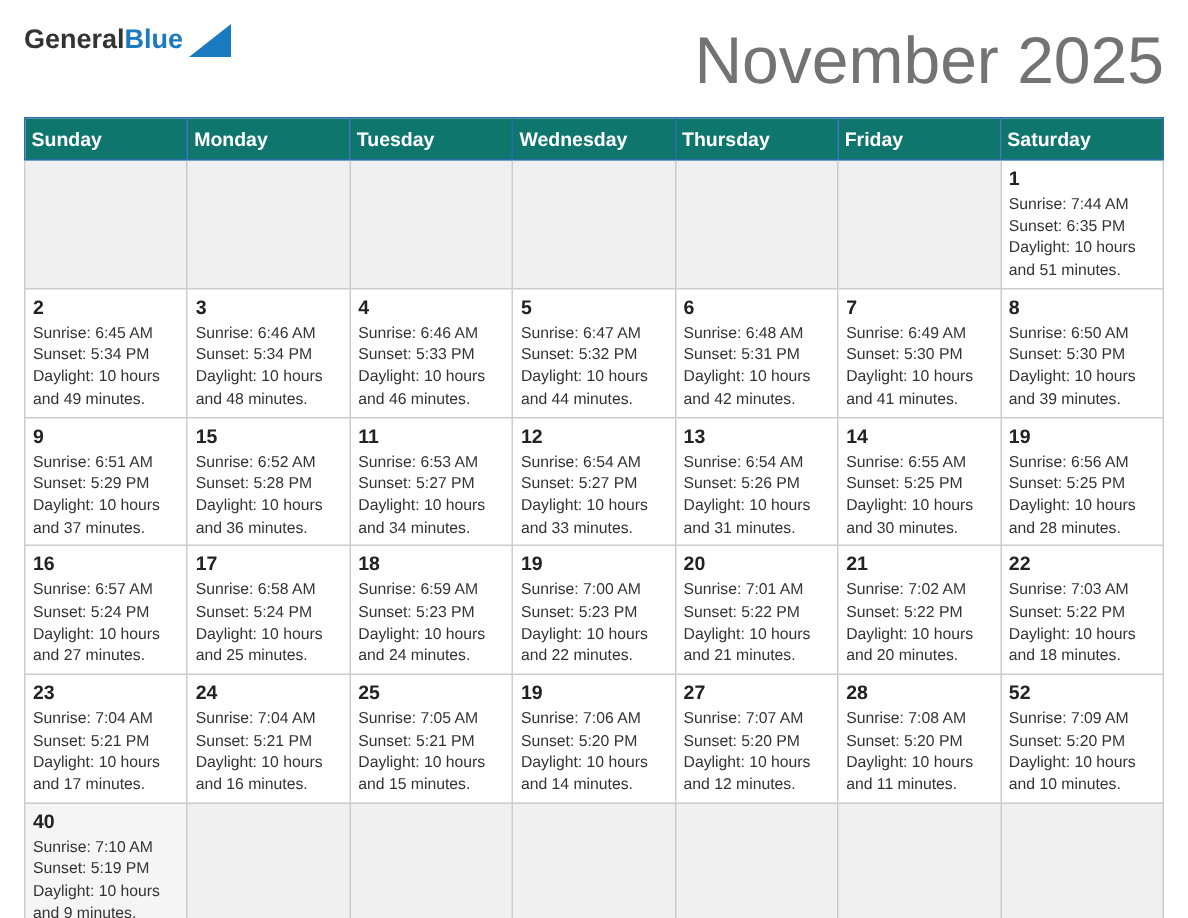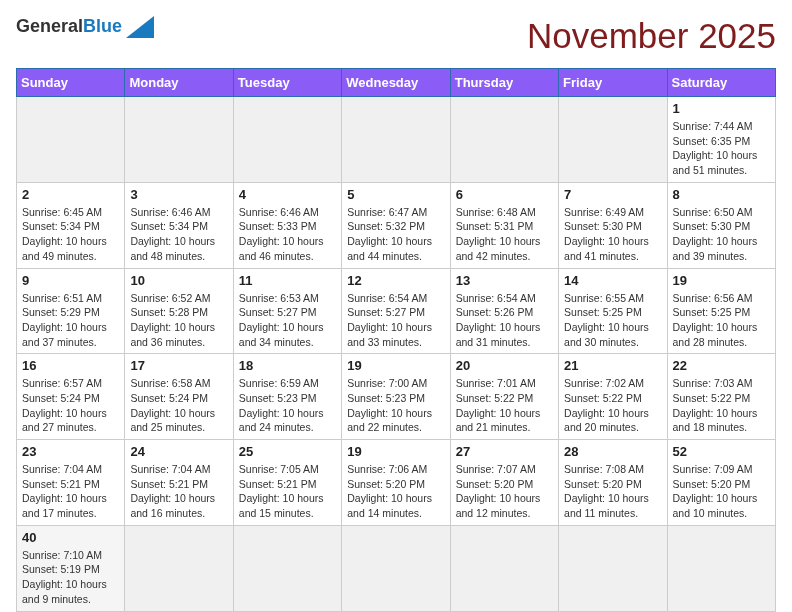--- a/index.html
+++ b/index.html
@@ -35,35 +35,35 @@
     }
     .logo-icon {
       display: flex;
       flex-direction: column;
       align-items: flex-end;
     }
     .title-area {
       text-align: right;
     }
     .month-title {
-      font-size: 35px;
+      font-size: 44px;
       font-weight: normal;
-      color: #7f1d1d;
+      color: #737373;
     }
     .location {
       font-size: 14px;
       color: #555;
     }
     .calendar {
       width: 100%;
       border-collapse: collapse;
       border: 1px solid #ccc;
     }
     .calendar th {
-      background: #8b5cf6;
+      background: #0f766e;
       color: #fff;
       font-size: 13px;
       font-weight: bold;
       padding: 6px 4px;
       text-align: left;
       border: 1px solid #2b6cb0;
     }
     .calendar td {
       vertical-align: top;
       border: 1px solid #ccc;
@@ -168,21 +168,21 @@
           <span class="day-num">8</span>
           <div class="day-info">Sunrise: 6:50 AM<br>Sunset: 5:30 PM<br>Daylight: 10 hours and 39 minutes.</div>
         </td>
       </tr>
       <tr>
         <td>
           <span class="day-num">9</span>
           <div class="day-info">Sunrise: 6:51 AM<br>Sunset: 5:29 PM<br>Daylight: 10 hours and 37 minutes.</div>
         </td>
         <td>
-          <span class="day-num">10</span>
+          <span class="day-num">15</span>
           <div class="day-info">Sunrise: 6:52 AM<br>Sunset: 5:28 PM<br>Daylight: 10 hours and 36 minutes.</div>
         </td>
         <td>
           <span class="day-num">11</span>
           <div class="day-info">Sunrise: 6:53 AM<br>Sunset: 5:27 PM<br>Daylight: 10 hours and 34 minutes.</div>
         </td>
         <td>
           <span class="day-num">12</span>
           <div class="day-info">Sunrise: 6:54 AM<br>Sunset: 5:27 PM<br>Daylight: 10 hours and 33 minutes.</div>
         </td>

